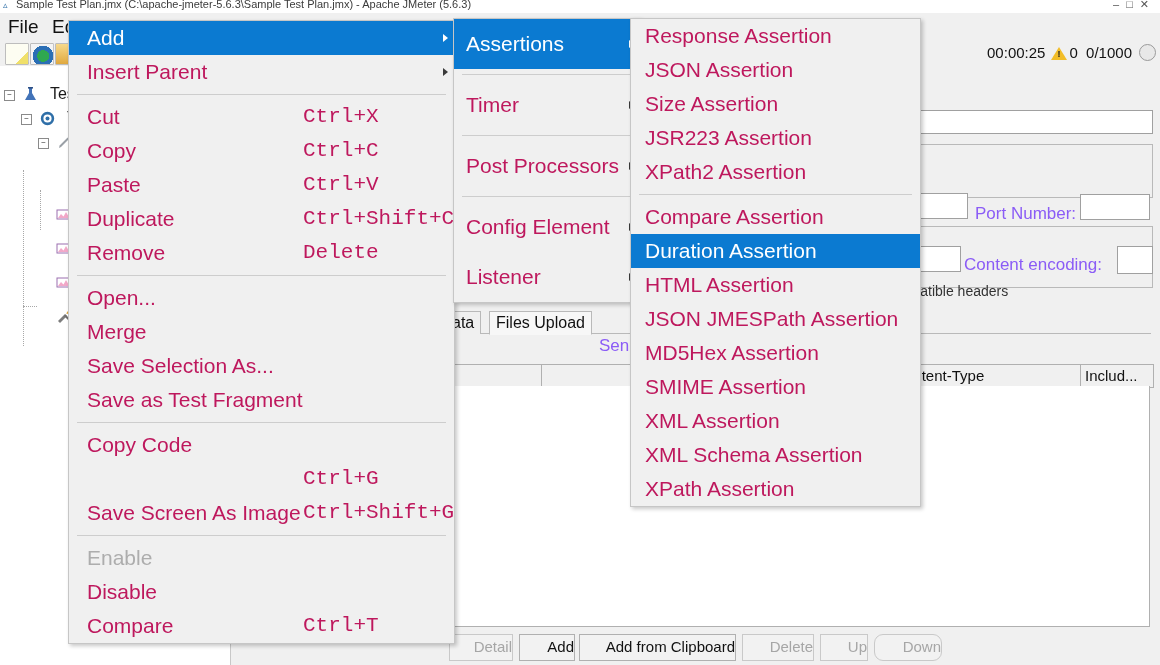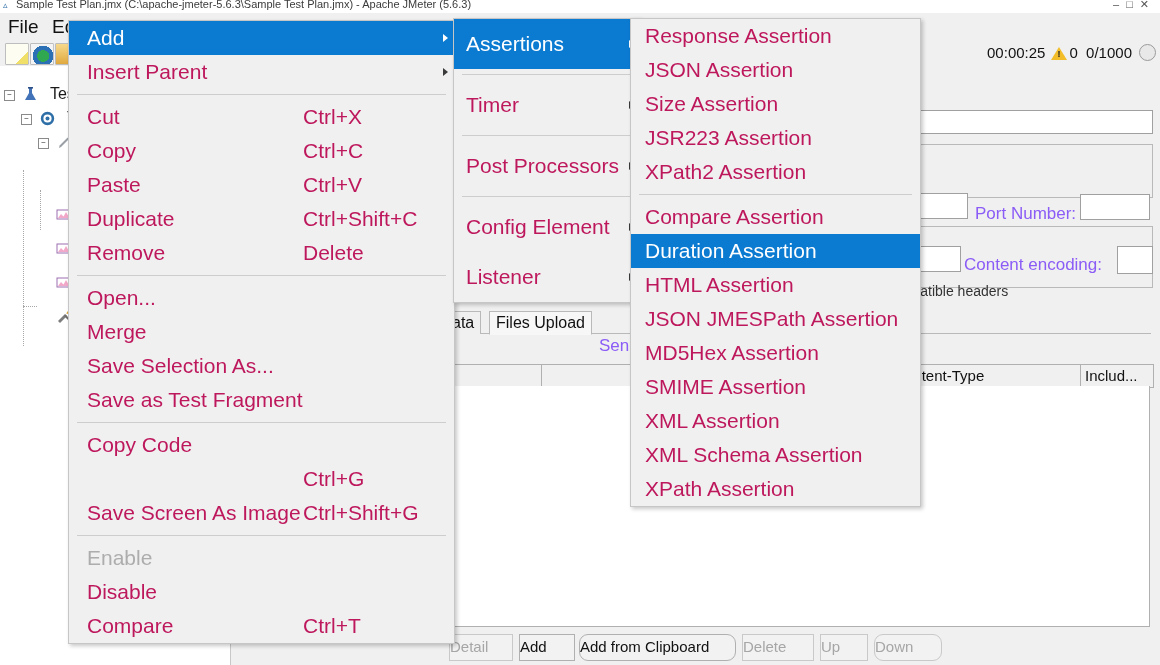--- a/index.html
+++ b/index.html
@@ -103,21 +103,21 @@
   .tab-strip{position:absolute;border-bottom:1px solid #b9b9b9;}
   .tab{
     position:absolute;top:0;height:22px;line-height:22px;font-size:16px;padding:0 6px;
     background:#f0f0f0;border:1px solid #b9b9b9;border-bottom:none;color:#111;white-space:nowrap;
   }
   .tbl-head{
     position:absolute;height:22px;line-height:22px;font-size:15px;background:#f0f0f0;
     border:1px solid #b0b0b0;padding-left:4px;color:#111;white-space:nowrap;overflow:hidden;
   }
   .btn{
-    position:absolute;height:25px;line-height:23px;font-size:15px;text-align:left;
+    position:absolute;height:25px;line-height:23px;font-size:15px;text-align:right;
     background:#f2f2f2;border:1px solid #b0b0b0;color:#111;white-space:nowrap;
   }
   .btn.disabled{color:#a6a6a6;border-color:#c9c9c9;}
 
   
   .popup{
     position:absolute;background:#f0f0f0;
     border:1px solid #c6c6c6;
     box-shadow:2px 2px 4px rgba(0,0,0,0.22);
     z-index:40;
@@ -134,21 +134,21 @@
     position:absolute;right:6px;top:50%;margin-top:-4px;
     width:0;height:0;border-top:4px solid transparent;border-bottom:4px solid transparent;
     border-left:5px solid #3a3a3a;
   }
   .mi.hl .arrow{border-left-color:#ffffff;}
   .sep{height:1px;background:#cdcdcd;margin:5px 8px;}
 
   
   #menu-add{left:68px;top:20px;width:385px;}
   #menu-add .mi{height:34px;line-height:34px;}
-  #menu-add .mi .accel{left:234px;}
+  #menu-add .mi .accel{left:234px;font-family:Liberation Mono, monospace;}
 
   
   #menu-add-sub{left:453px;top:18px;width:186px;}
   #menu-add-sub .mi{height:50px;line-height:50px;padding-left:12px;font-size:21px;}
 
   
   #menu-assertions{left:630px;top:18px;width:289px;}
   #menu-assertions .mi{height:34px;line-height:34px;padding-left:14px;font-size:21px;}
 </style>
 </head>
@@ -304,21 +304,21 @@
 
   <div class="tbl-head" style="left:214px;top:298px;width:96px;"></div>
   <div class="tbl-head" style="left:310px;top:298px;width:359px;"></div>
   <div class="tbl-head" style="left:669px;top:298px;width:180px;">ontent-Type</div>
   <div class="tbl-head" style="left:849px;top:298px;width:68px;">Includ...</div>
 
   <div class="abs" style="left:214px;top:320px;width:703px;height:240px;background:#ffffff;border:1px solid #b0b0b0;border-top:none;"></div>
 
   <div class="btn disabled" style="left:218px;top:568px;width:62px;">Detail</div>
   <div class="btn" style="left:288px;top:568px;width:54px;">Add</div>
-  <div class="btn" style="left:348px;top:568px;width:155px;border-radius:9px;">Add from Clipboard</div>
+  <div class="btn" style="left:348px;top:568px;width:155px;">Add from Clipboard</div>
   <div class="btn disabled" style="left:511px;top:568px;width:70px;">Delete</div>
   <div class="btn disabled" style="left:589px;top:568px;width:46px;">Up</div>
   <div class="btn disabled" style="left:643px;top:568px;width:66px;border-radius:9px;">Down</div>
 </div>
 
 <div class="popup" id="menu-add">
   <div class="mi hl">
     <span>Add</span>
     <span class="arrow"></span>
   </div>

